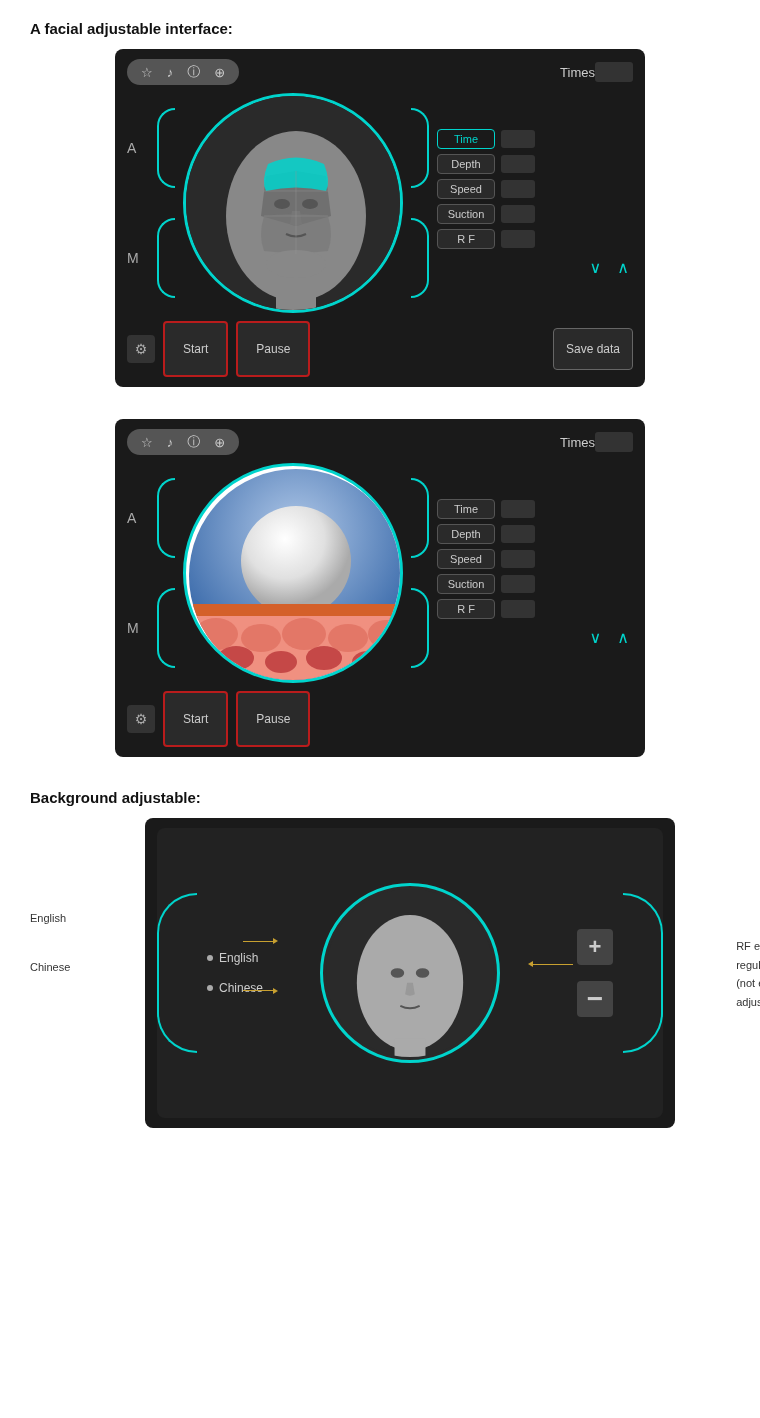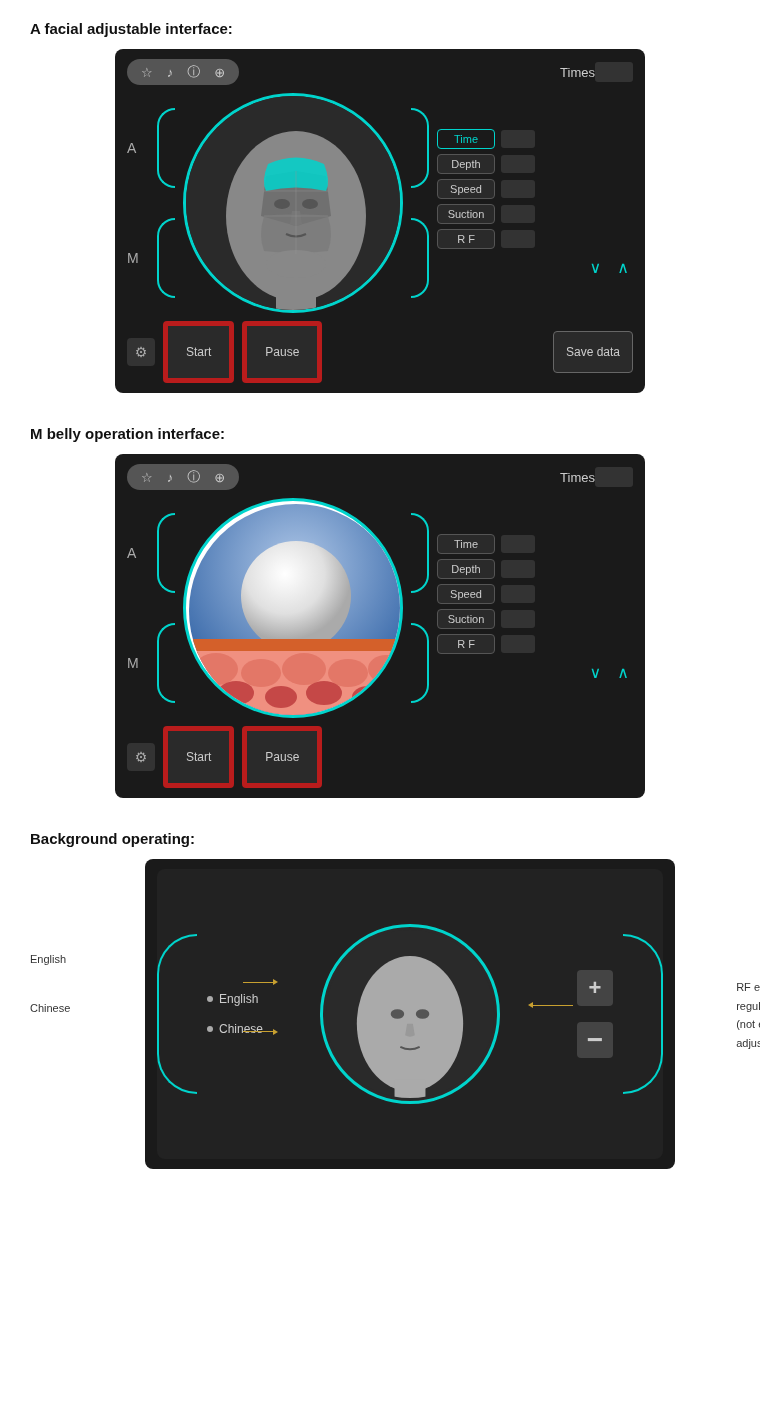--- a/index.html
+++ b/index.html
@@ -202,21 +202,21 @@
       border-radius: 4px;
       display: flex;
       align-items: center;
       justify-content: center;
       color: #aaa;
       font-size: 14px;
     }
 
     .action-btn {
       background: #2a2a2a;
-      border: 5px solid #b91c1c;
+      border: 2px solid #b91c1c;
       border-radius: 4px;
       color: #ccc;
       font-size: 12px;
       padding: 19px 18px;
     }
 
     .save-btn {
       margin-left: auto;
       background: #2a2a2a;
       border: 1px solid #666;
@@ -422,21 +422,20 @@
     <div class="bottom-toolbar">
       <div class="gear-btn">⚙</div>
       <div class="action-btn">Start</div>
       <div class="action-btn">Pause</div>
       <div class="save-btn">Save data</div>
     </div>
   </div>
 </div>
 
 <div class="section">
-  <div class="section-title">M belly operation interface:</div>
 
   <div class="device-screen">
 
     <div class="top-toolbar">
       <div class="toolbar-icons">
         <span class="toolbar-icon">☆</span>
         <span class="toolbar-icon">♪</span>
         <span class="toolbar-icon">ⓘ</span>
         <span class="toolbar-icon">⊕</span>
       </div>
@@ -535,21 +534,21 @@
 
     <div class="bottom-toolbar">
       <div class="gear-btn">⚙</div>
       <div class="action-btn">Start</div>
       <div class="action-btn">Pause</div>
     </div>
   </div>
 </div>
 
 <div class="section">
-  <div class="section-title">Background operating:</div>
+  <div class="section-title">Background adjustable:</div>
 
   <div style="position:relative; width:760px; display:flex; align-items:center;">
 
     <div style="position:absolute; left:0; top:0; width:80px; display:flex; flex-direction:column; gap:30px; padding-top:90px;">
       <div>
         <span class="ann-label">English</span>
       </div>
       <div>
         <span class="ann-label">Chinese</span>
       </div>

